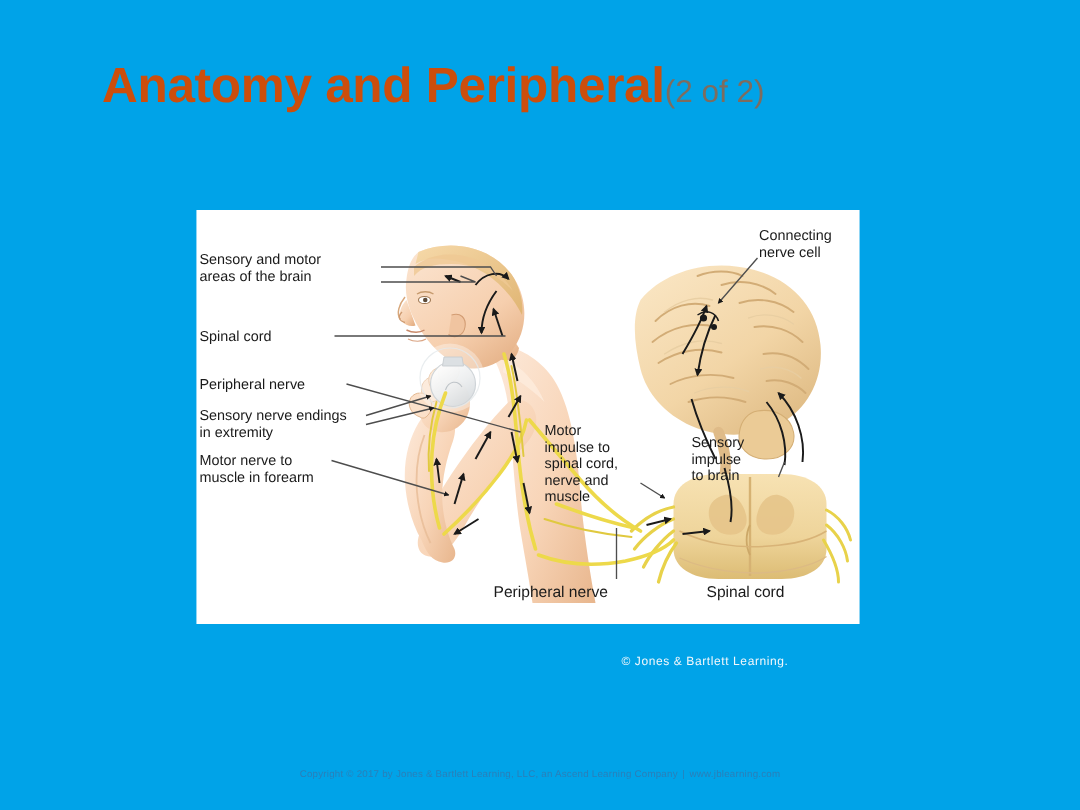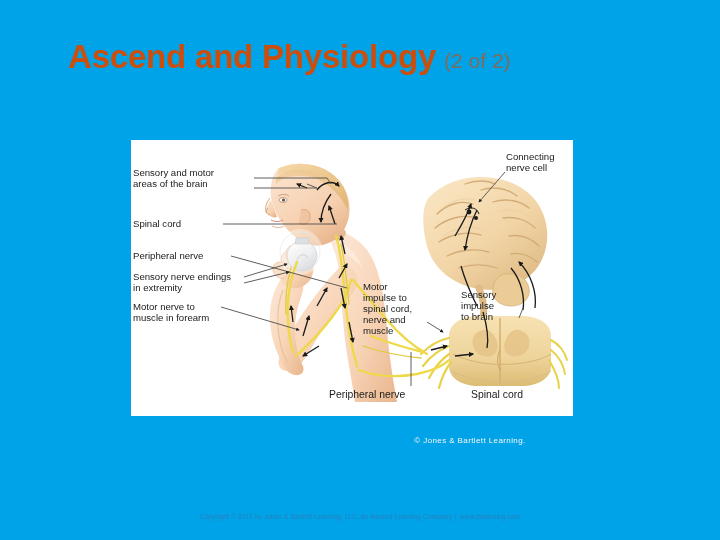--- a/index.html
+++ b/index.html
@@ -29,21 +29,21 @@
   #title-main {
     font-size: 33px;
     font-weight: bold;
     color: #CC4E0C;
     letter-spacing: -0.2px;
   }
   #title-sub {
     font-size: 21px;
     font-weight: normal;
     color: #7E6C5E;
-    margin-left: 8px;
+    margin-left: 0;
   }
 
   
   #figure-panel {
     position: absolute;
     left: 131px;
     top: 140px;
     width: 442px;
     height: 276px;
     background: #ffffff;
@@ -75,21 +75,21 @@
     font-size: 6.5px;
     color: #2A7FB8;
     letter-spacing: 0.15px;
   }
   #footer-copyright .fsep { margin: 0 3px; }
 </style>
 </head>
 <body>
 
 <div id="slide-title">
-  <span id="title-main">Ascend and Physiology</span><span id="title-sub">(2 of 2)</span>
+  <span id="title-main">Anatomy and Peripheral</span><span id="title-sub">(2 of 2)</span>
 </div>
 
 <div id="figure-panel">
   <svg id="figure-svg" viewBox="0 0 442 276" xmlns="http://www.w3.org/2000/svg">
     <defs>
       <linearGradient id="gSkin" x1="0" y1="0" x2="1" y2="1">
         <stop offset="0%" stop-color="#FDEADB"></stop>
         <stop offset="55%" stop-color="#F8D5B8"></stop>
         <stop offset="100%" stop-color="#E8B68D"></stop>
       </linearGradient>

